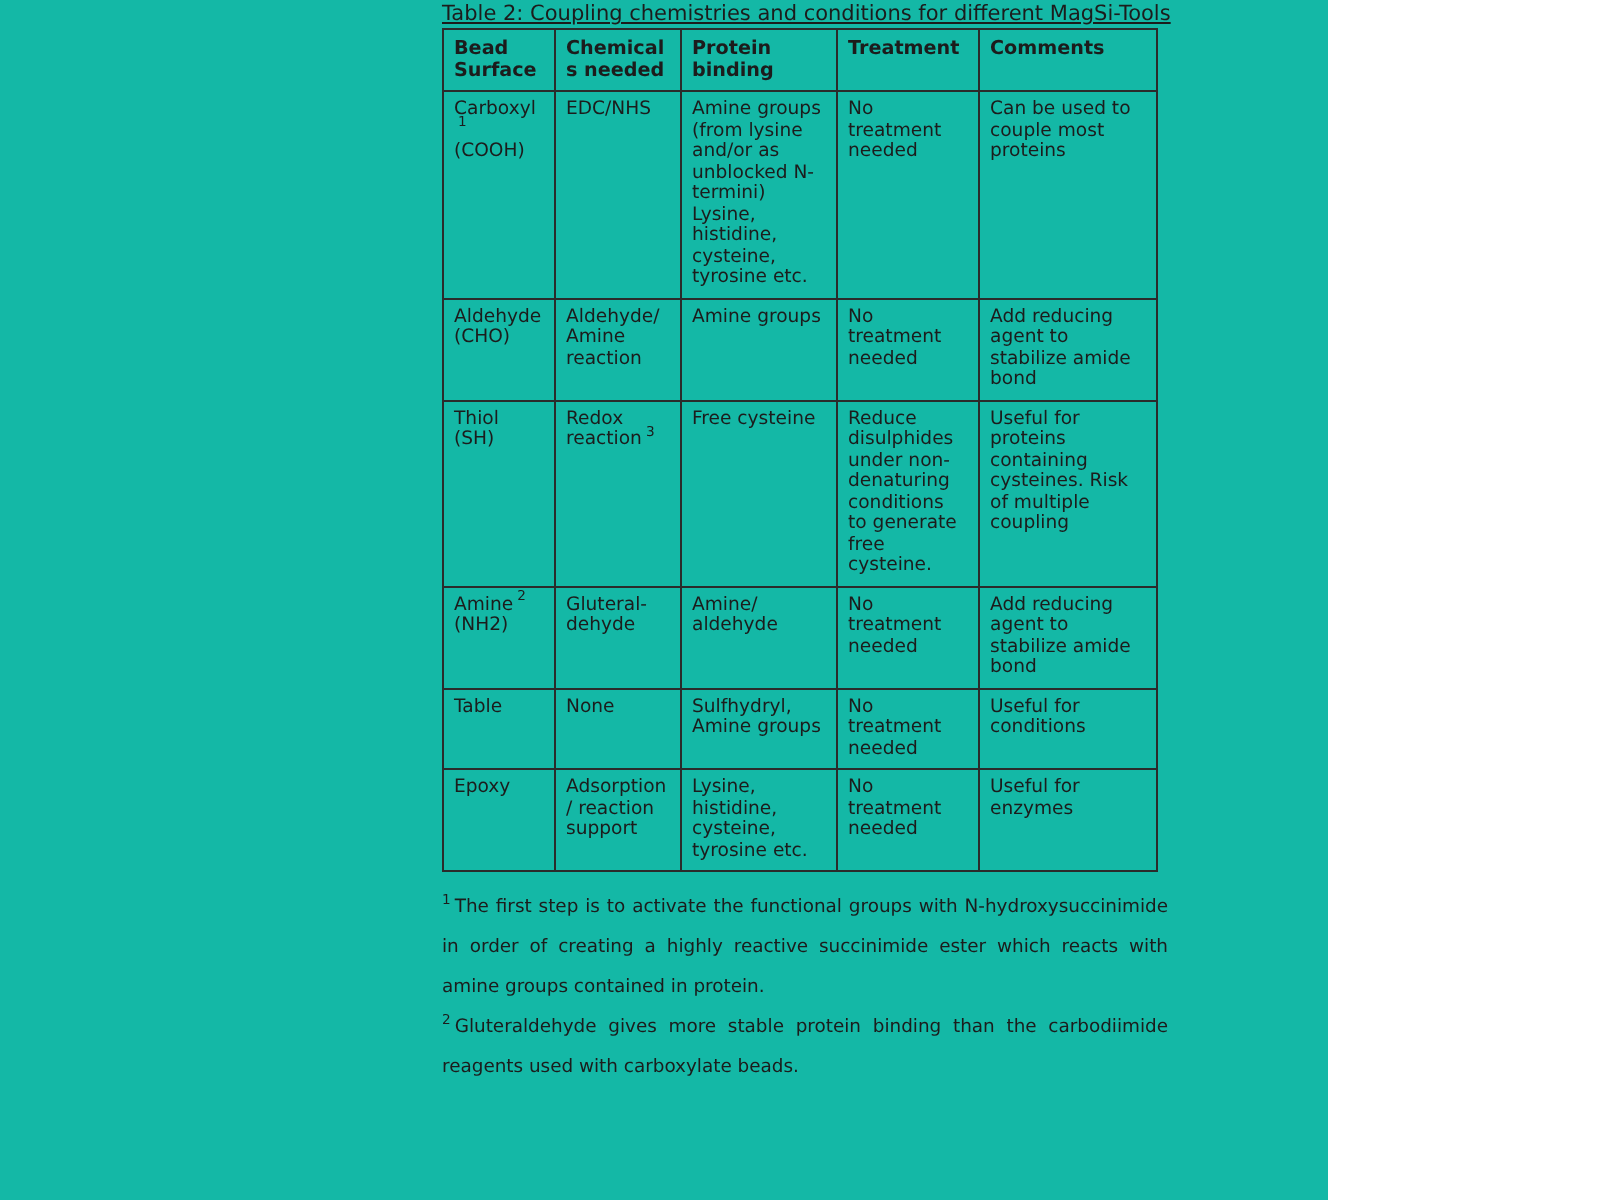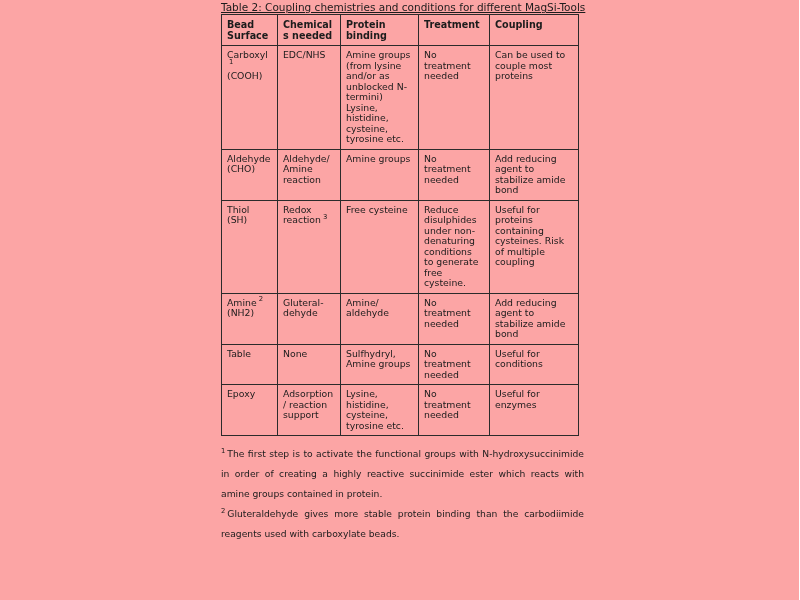--- a/index.html
+++ b/index.html
@@ -1,16 +1,16 @@
 <!DOCTYPE html>
 <html><head>
 <meta charset="utf-8">
 <style>
   html,body{margin:0;padding:0;background:#ffffff;}
-  .page{position:relative;width:799px;height:600px;background:#fca5a5;overflow:hidden;
+  .page{position:relative;width:664px;height:600px;background:#14b8a6;overflow:hidden;
         font-family:"DejaVu Sans",sans-serif;color:#1c1c1c;}
   .doc{position:absolute;left:221px;top:1px;width:359px;}
   .doc-title{font-size:10.5px;line-height:12px;text-decoration:underline;white-space:nowrap;}
   table.ctable{border-collapse:collapse;table-layout:fixed;width:357px;margin-top:1px;}
   .ctable th,.ctable td{border:1px solid #2b2b2b;vertical-align:top;text-align:left;
         padding:4px 5px;font-size:9.3px;line-height:10.5px;font-weight:normal;
         overflow:hidden;word-wrap:break-word;}
   .ctable th{font-weight:bold;font-size:9.6px;line-height:11px;}
   .ctable sup{font-size:6.8px;line-height:0;vertical-align:super;margin-left:2px;}
   tr.hrow{height:26px;}
@@ -36,21 +36,21 @@
           <col style="width:78px">
         <col style="width:71px">
           <col style="width:89px">
       </colgroup>
       <tbody>
           <tr class="hrow">
         <th>Bead Surface</th>
         <th>Chemicals needed</th>
         <th>Protein binding</th>
         <th>Treatment</th>
-        <th>Coupling</th>
+        <th>Comments</th>
       </tr>
       <tr class="r0">
         <td><span>Carboxyl</span><sup>1</sup><div>(COOH)</div></td>
         <td>EDC/NHS</td>
         <td>Amine groups (from lysine and/or as unblocked N-termini) Lysine, histidine, cysteine, tyrosine etc.</td>
         <td>No treatment needed</td>
         <td>Can be used to couple most proteins</td>
       </tr>
       <tr class="r1">
         <td><span>Aldehyde</span><div>(CHO)</div></td>

